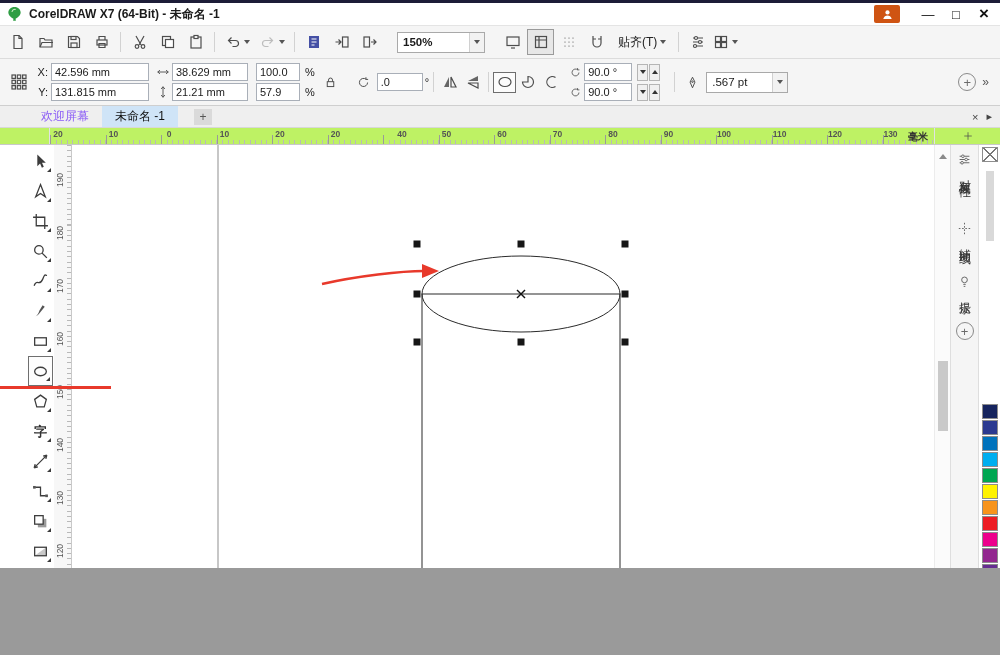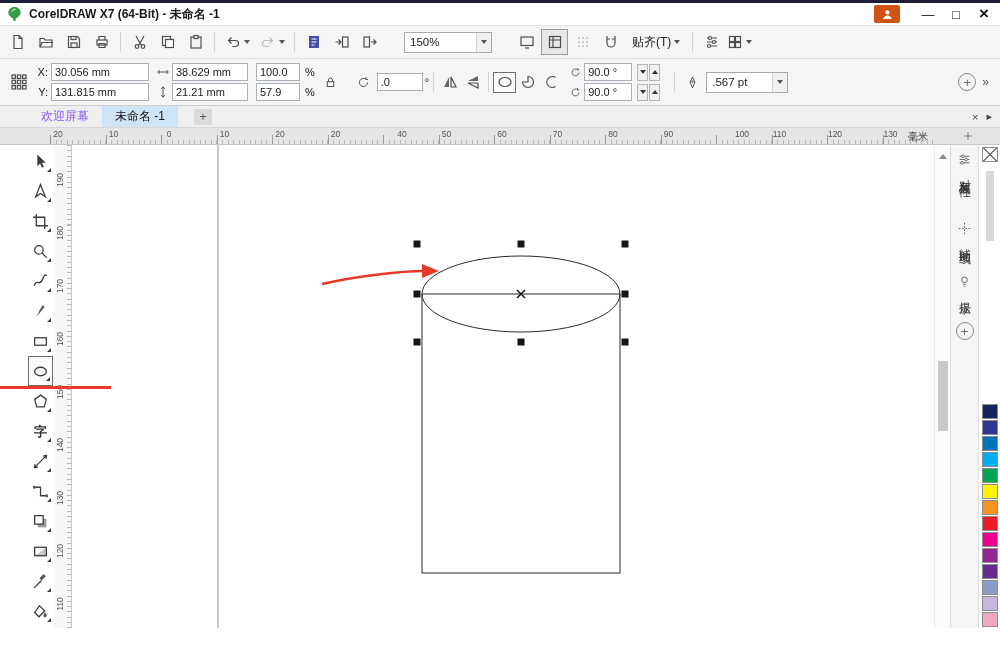--- a/index.html
+++ b/index.html
@@ -1,17 +1,17 @@
 <!DOCTYPE html>
 <html style="--accent: #e8392b;"><head>
 <meta charset="utf-8">
 <style>
 *{margin:0;padding:0;box-sizing:border-box;}
 html,body{background:#9a9a9a;}
-.app{position:relative;width:1000px;height:655px;background:#fff;overflow:hidden;
+.app{position:relative;width:1000px;height:568px;background:#fff;overflow:hidden;
   font-family:"Liberation Sans","DejaVu Sans",sans-serif;font-size:12px;color:#1a1a1a;}
 
 
 .titlebar{height:26px;display:flex;align-items:center;padding:0 2px 0 6px;background:#fff;
   border-top:3px solid #1d1d38;border-bottom:1px solid #e4e4e4;}
 .title-text{font-weight:bold;font-size:12px;margin-left:6px;white-space:nowrap;}
 .tb-spacer{flex:1;}
 .user-btn{width:26px;height:18px;background:#cf5413;border-radius:2px;display:flex;align-items:center;justify-content:center;margin-right:14px;cursor:default;}
 .winbtn{width:28px;height:22px;display:flex;align-items:center;justify-content:center;font-size:13px;color:#111;}
 .winbtn.close{font-size:17px;font-weight:bold;}
@@ -53,21 +53,21 @@
 
 
 .tabbar{height:22px;display:flex;align-items:stretch;background:#efefef;border-bottom:1px solid #d8d8d8;padding-left:28px;font-size:12px;}
 .doc-tab{display:flex;align-items:center;padding:0 13px;color:#8b5cf6;}
 .doc-tab.active{background:#cfe4f7;color:#111;}
 .newtab{width:18px;margin-left:16px;align-self:center;height:16px;background:#dadada;display:flex;align-items:center;justify-content:center;color:#555;font-size:12px;}
 .tab-right{margin-left:auto;display:flex;align-items:center;gap:8px;padding-right:8px;color:#444;}
 .tab-right span{font-size:11px;}
 
 
-.rulerrow{height:17px;display:flex;background:#e5e5e5;border-bottom:1px solid #c9c9c9;font-size:8.5px;color:#555;}
+.rulerrow{height:17px;display:flex;background:#bef264;border-bottom:1px solid #c9c9c9;font-size:8.5px;color:#555;font-weight:bold;}
 .ruler-corner{width:50px;border-right:1px solid #e2e2e2;position:relative;}
 .hruler{flex:1;position:relative;overflow:hidden;}
 .hruler::before{content:"";position:absolute;bottom:0;left:0;right:0;height:4px;
   background:repeating-linear-gradient(to right,#b9b9b9 0 1px,transparent 1px 5.55px);}
 .hruler::after{content:"";position:absolute;bottom:0;left:0;right:0;height:9px;
   background:repeating-linear-gradient(to right,#9a9a9a 0 1px,transparent 1px 55.5px);}
 .hr-label{position:absolute;top:1px;transform:translateX(-50%);}
 .hr-unit{position:absolute;right:6px;top:2px;font-size:10px;color:#333;}
 .ruler-right{width:66px;border-left:1px solid #e2e2e2;display:flex;align-items:center;justify-content:center;color:#888;font-size:9px;}
 
@@ -208,21 +208,21 @@
           <rect x="8.5" y="3" width="5.5" height="10"></rect>
           <path d="M1.5 8h5M4.5 5.5L7 8l-2.5 2.5"></path>
         </svg>
       </span>
     <span class="tbtn">
         <svg class="ic" viewBox="0 0 16 16">
           <rect x="2" y="3" width="5.5" height="10"></rect>
           <path d="M9 8h5M11.5 5.5L14 8l-2.5 2.5"></path>
         </svg>
       </span>
-    <span class="combo" style="width:88px;margin:0 20px;">
+    <span class="combo" style="width:88px;margin:0 13px;font-weight:bold;">
       <span class="cval">150%</span>
       <span class="cbtn">
           <i class="caret" style="margin:0"></i>
         </span>
     </span>
     <span class="tbtn">
         <svg class="ic" viewBox="0 0 16 16">
           <rect x="2" y="3" width="12" height="8.5"></rect>
           <path d="M6 14h4"></path>
         </svg>
@@ -278,21 +278,21 @@
           <rect x="6.3" y="6.3" width="3.4" height="3.4"></rect>
           <rect x="11.6" y="6.3" width="3.4" height="3.4"></rect>
           <rect x="1" y="11.6" width="3.4" height="3.4"></rect>
           <rect x="6.3" y="11.6" width="3.4" height="3.4"></rect>
           <rect x="11.6" y="11.6" width="3.4" height="3.4"></rect>
         </svg>
       </span>
     <div class="stack">
       <div class="prow">
           <span class="plabel">X:</span>
-          <span class="fld f-pos">30.056 mm</span>
+          <span class="fld f-pos">42.596 mm</span>
         </div>
       <div class="prow">
           <span class="plabel">Y:</span>
           <span class="fld f-pos">131.815 mm</span>
         </div>
     </div>
     <div class="stack" style="margin-left:8px">
       <div class="prow">
           <svg class="ic" style="width:12px;height:12px" viewBox="0 0 16 16">
             <path d="M1 8h14M4 5.5L1 8l3 2.5M12 5.5L15 8l-3 2.5"></path>
@@ -428,21 +428,21 @@
         <span class="hr-label" style="left: 119px;">0</span>
         <span class="hr-label" style="left: 174.5px;">10</span>
         <span class="hr-label" style="left: 230px;">20</span>
         <span class="hr-label" style="left: 285.5px;">20</span>
         <span class="hr-label" style="left: 352px;">40</span>
         <span class="hr-label" style="left: 396.5px;">50</span>
         <span class="hr-label" style="left: 452px;">60</span>
         <span class="hr-label" style="left: 507.5px;">70</span>
         <span class="hr-label" style="left: 563px;">80</span>
         <span class="hr-label" style="left: 618.5px;">90</span>
-        <span class="hr-label" style="left: 692px;">100</span>
+        <span class="hr-label" style="left: 674px;">100</span>
         <span class="hr-label" style="left: 729.5px;">110</span>
         <span class="hr-label" style="left: 785px;">120</span>
         <span class="hr-label" style="left: 840.5px;">130</span>
       </div>
     <div class="ruler-right">
       <svg class="ic" style="width:10px;height:10px" viewBox="0 0 16 16">
           <path d="M8 2v12M2 8h12"></path>
         </svg>
     </div>
   </div>

